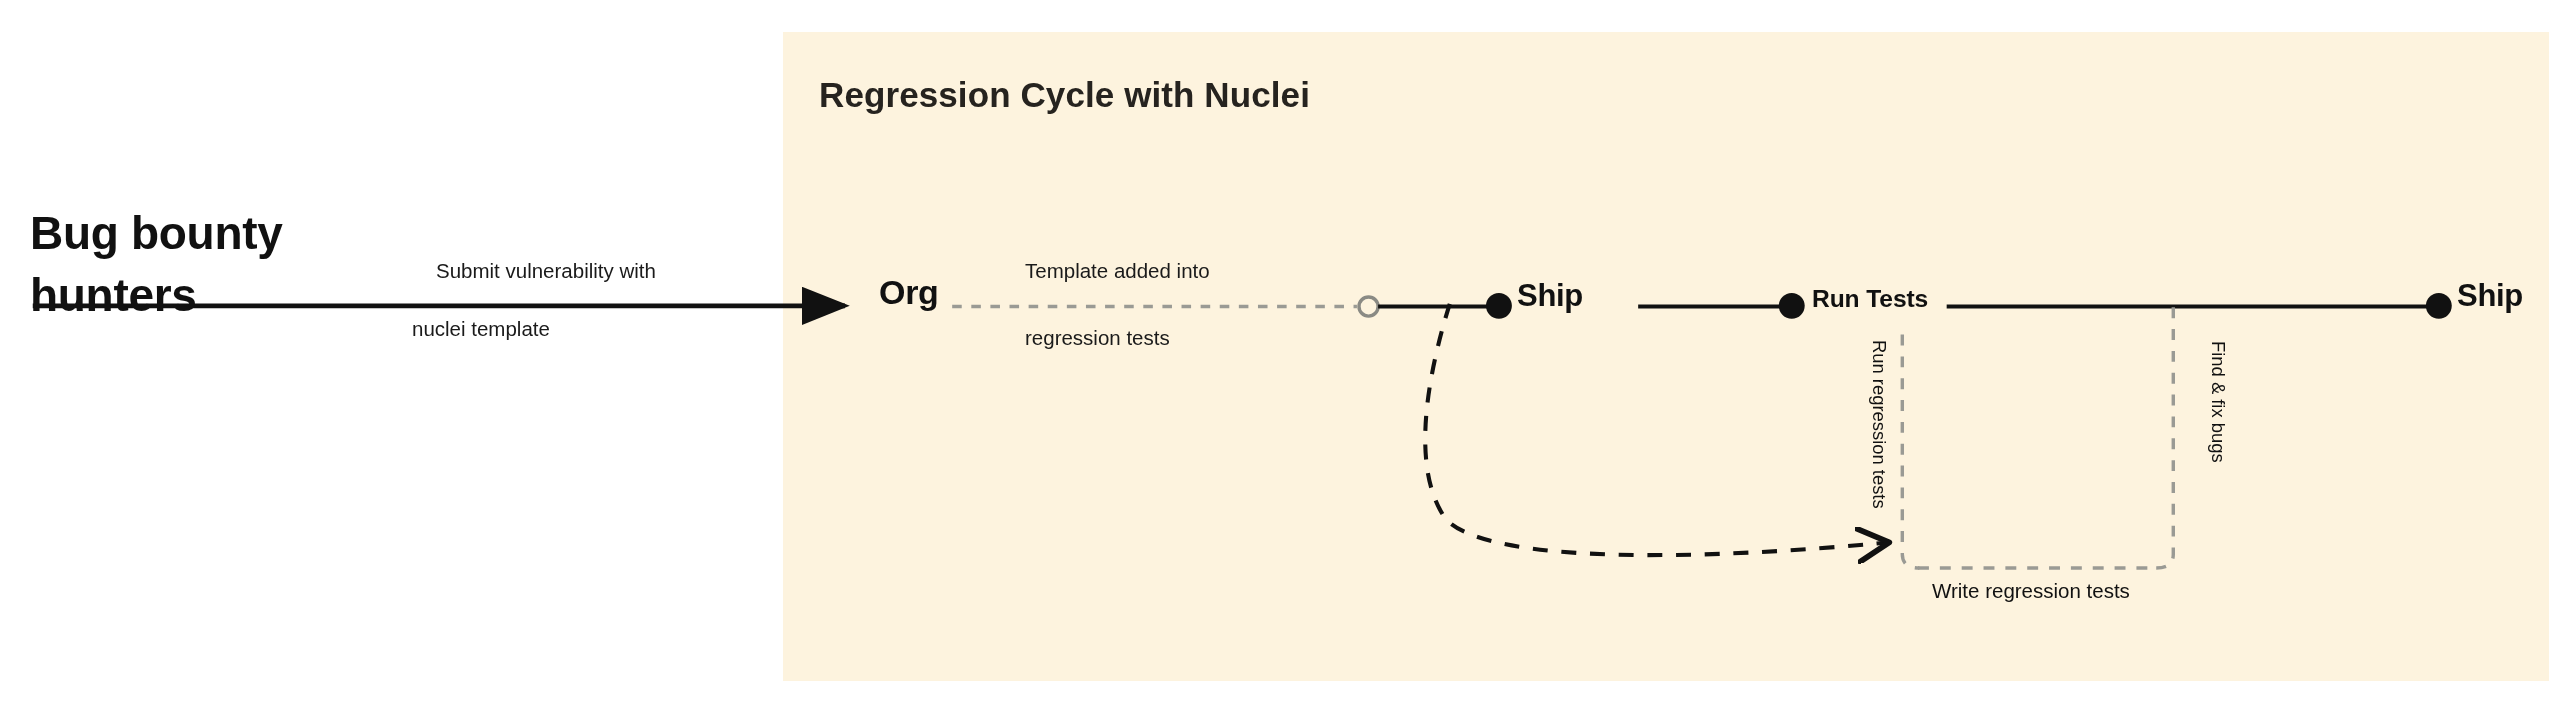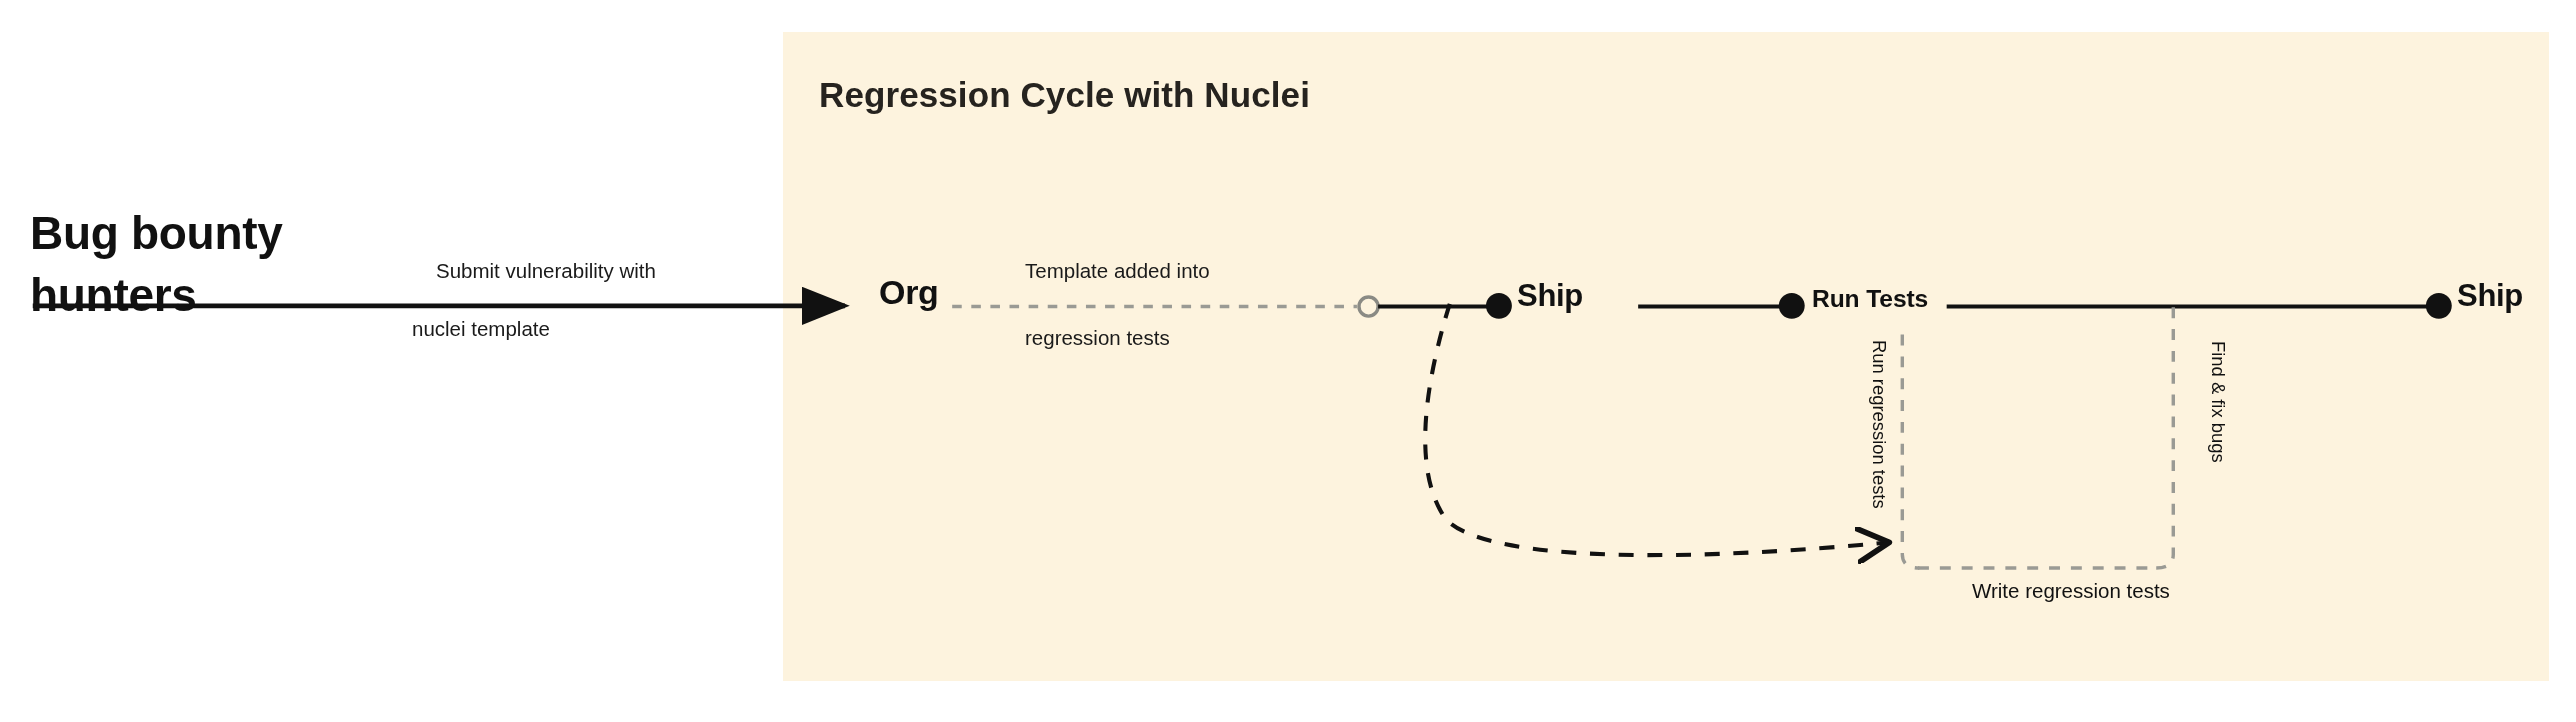--- a/index.html
+++ b/index.html
@@ -122,21 +122,20 @@
     transform: rotate(90deg);
   }
 
   .bottom-label {
     position: absolute;
     left: 1932px;
     top: 579px;
     font-size: 20.5px;
     color: #111111;
     white-space: nowrap;
-    margin-left: 40px;
   }
 
   svg.overlay {
     position: absolute;
     left: 0; top: 0;
     width: 2576px;
     height: 723px;
     pointer-events: none;
   }
 </style>

